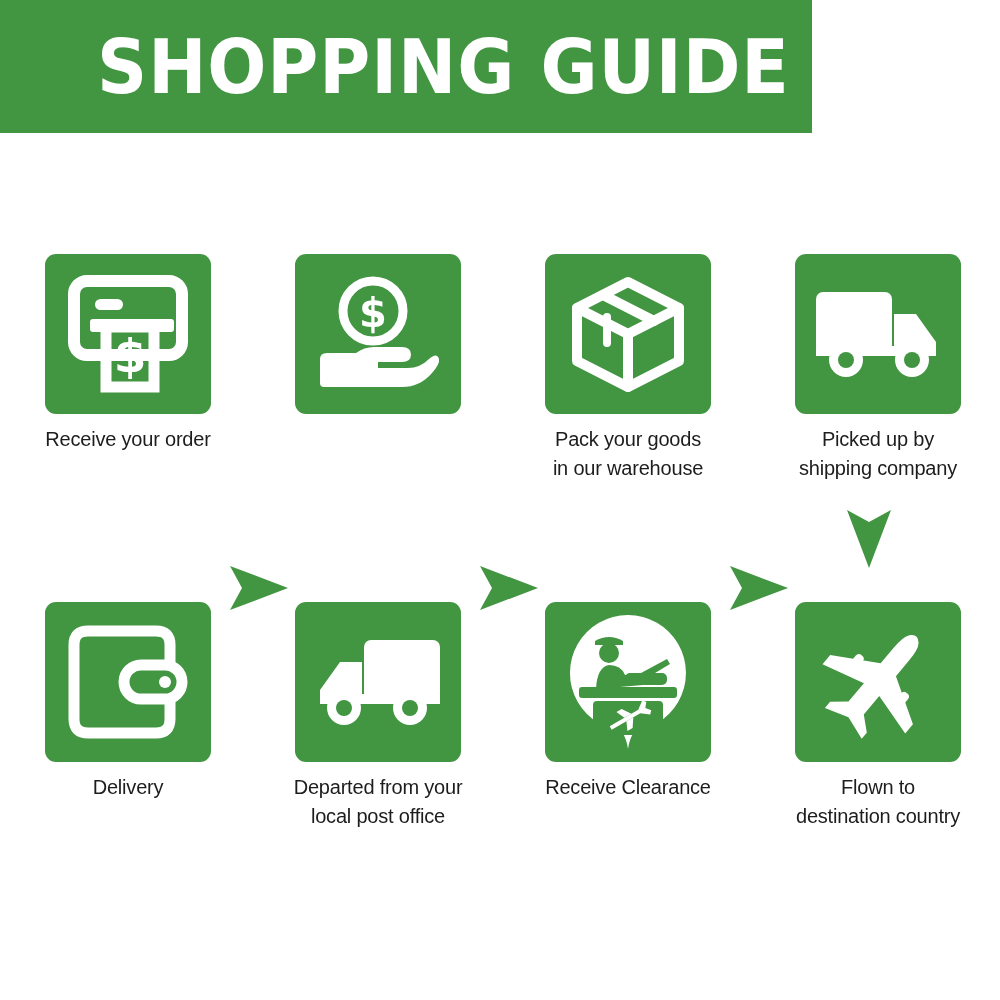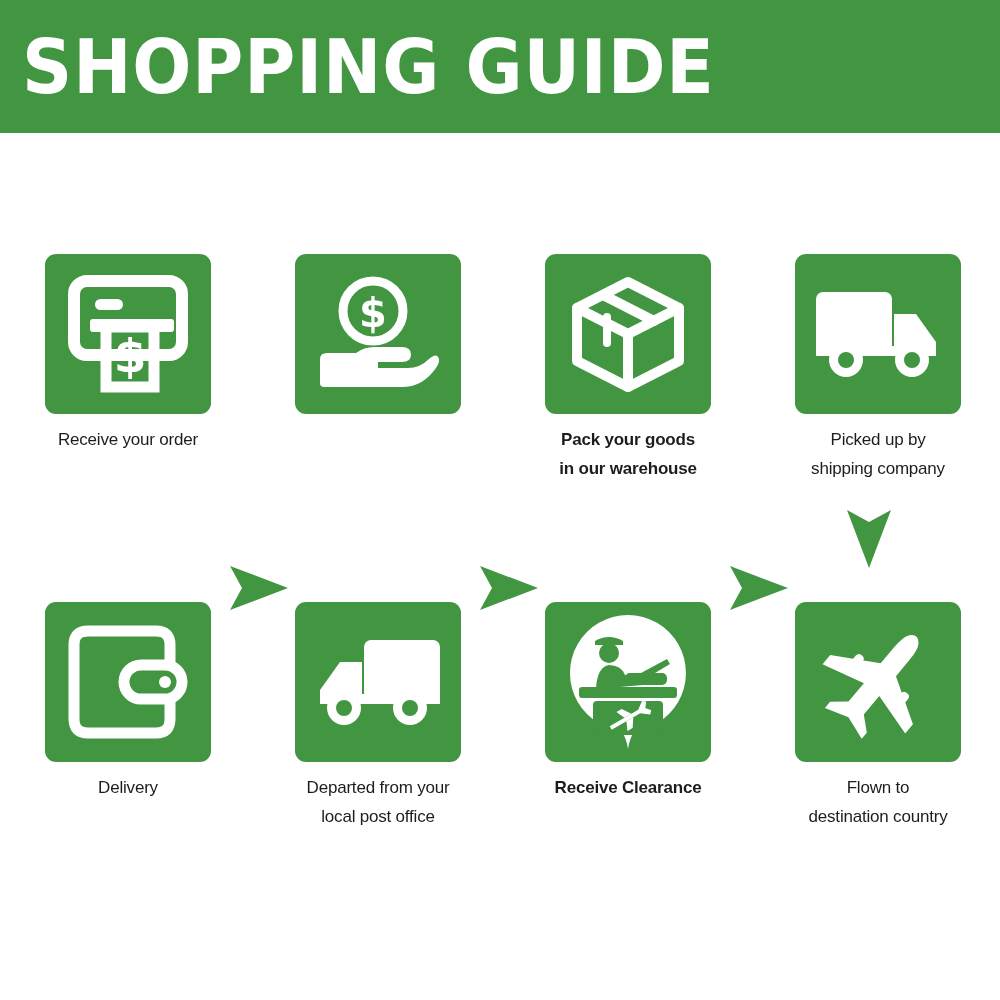--- a/index.html
+++ b/index.html
@@ -13,26 +13,26 @@
     font-family: "Liberation Sans", sans-serif;
     overflow: hidden;
     position: relative;
   }
 
   
   .banner {
     position: absolute;
     left: 0;
     top: 0;
-    width: 1000px;
+    width: 812px;
     height: 133px;
     background: #429541;
     display: flex;
     align-items: center;
-    justify-content: flex-start;
+    justify-content: flex-end;
   }
   .banner-title {
     color: #ffffff;
     font-family: "DejaVu Sans", sans-serif;
     font-weight: bold;
     font-size: 74px;
     letter-spacing: 1px;
     line-height: 1;
     white-space: nowrap;
     transform: scaleX(0.94);
@@ -51,39 +51,39 @@
   .step {
     position: absolute;
     width: 250px;
     top: 0;
     display: flex;
     flex-direction: column;
     align-items: center;
   }
   .step-c0 { left: 3px; }
   .step-c1 { left: 253px; }
-  .step-c2 { left: 503px; font-weight: bold; }
+  .step-c2 { left: 503px; }
   .step-c3 { left: 753px; }
 
   .tile {
     width: 166px;
     height: 160px;
     background: #429541;
     border-radius: 11px;
     position: relative;
     flex: none;
   }
   #row-2 .tile { height: 160px; }
 
   .caption {
     margin-top: 11px;
     text-align: center;
     color: #1d1d1d;
     font-family: "Liberation Sans", sans-serif;
-    font-size: 17px;
+    font-size: 20px;
     line-height: 29px;
     letter-spacing: -0.2px;
     width: 250px;
   }
 
   
   .arrow {
     position: absolute;
     width: 62px;
     height: 48px;

